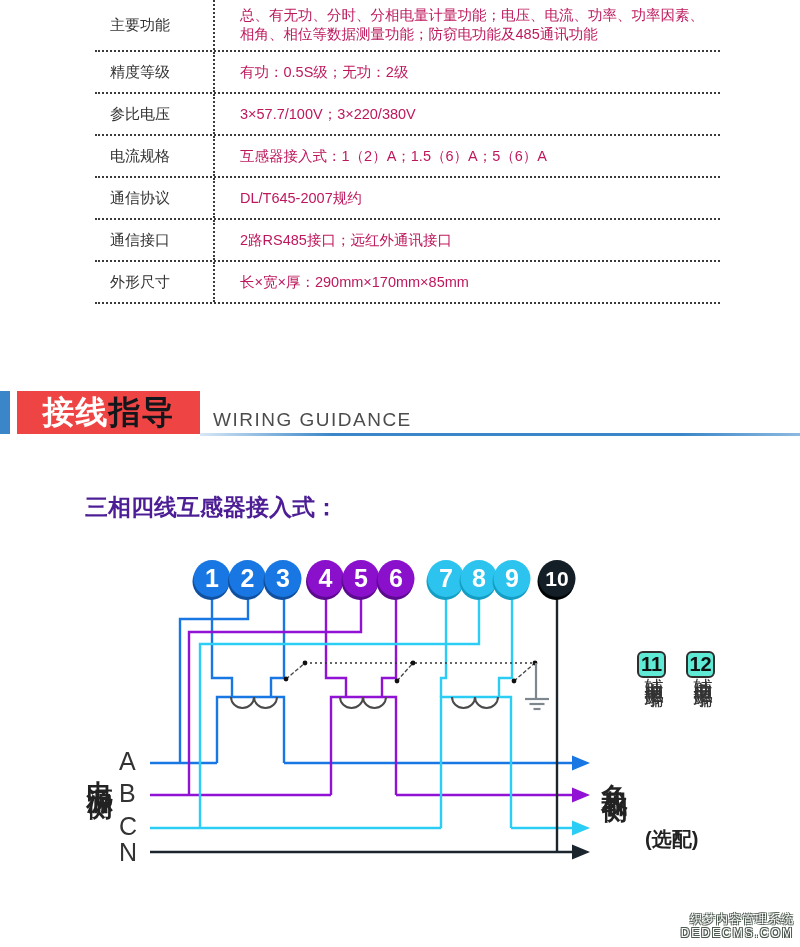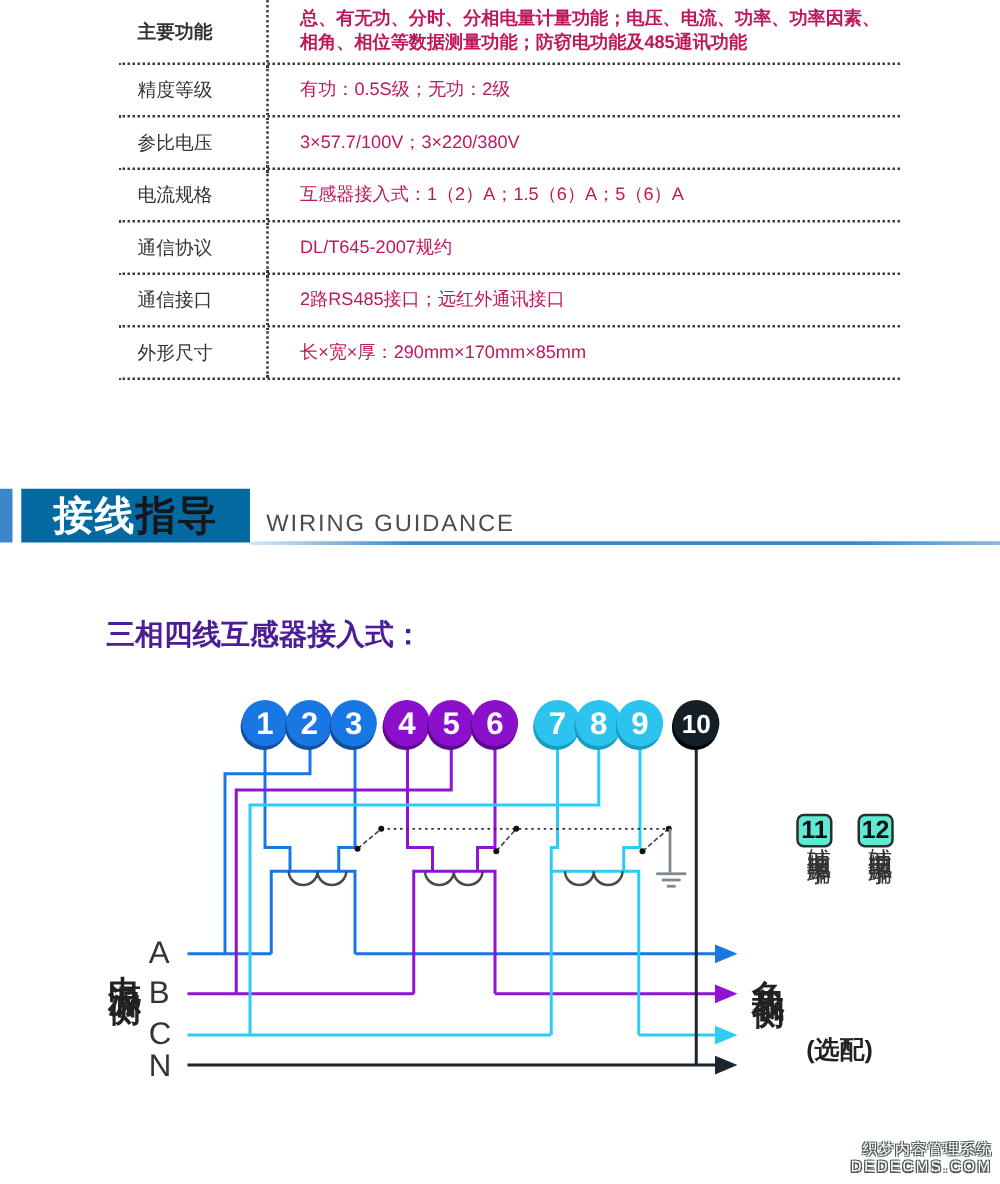--- a/index.html
+++ b/index.html
@@ -2,29 +2,29 @@
 <html><head>
 <meta charset="utf-8">
 <style>
   html,body{margin:0;padding:0;background:#ffffff;}
   .page{position:relative;width:800px;height:947px;background:#fff;overflow:hidden;
         font-family:"Liberation Sans","DejaVu Sans",sans-serif;color:#2b2b2b;}
 
   
   .spec-table{position:absolute;left:95px;top:0;width:625px;}
   .spec-row{display:flex;align-items:center;border-bottom:2px dotted #3a3a3a;min-height:40px;}
-  .spec-row.first{min-height:50px;font-weight:bold;}
+  .spec-row.first{min-height:50px;}
   .spec-label{width:120px;box-sizing:border-box;padding-left:15px;border-right:2px dotted #3a3a3a;
               align-self:stretch;display:flex;align-items:center;font-size:15px;color:#333;}
   .spec-value{flex:1;box-sizing:border-box;padding:4px 4px 4px 25px;font-size:14.5px;
               line-height:19px;color:#be185d;}
 
   
   .band-accent{position:absolute;left:0;top:391px;width:10px;height:43px;background:#3a86c8;}
-  .band-box{position:absolute;left:17px;top:391px;width:183px;height:43px;background:#0369a1;
+  .band-box{position:absolute;left:17px;top:391px;width:183px;height:43px;background:#ef4444;
             display:flex;align-items:center;justify-content:center;
             font-size:32px;font-weight:bold;letter-spacing:1px;}
   .band-box .zh-white{color:#ffffff;}
   .band-box .zh-black{color:#13161a;}
   .band-en{position:absolute;left:213px;top:409px;font-size:19px;color:#4c4c4c;letter-spacing:1.5px;}
   .band-line{position:absolute;left:200px;top:433px;width:600px;height:3px;
              background:linear-gradient(to right,#d8e8f6,#3a86c8 22%,#3a86c8 80%,#8db9e0);}
 
   
   .diagram-title{position:absolute;left:85px;top:492px;font-size:23px;font-weight:bold;color:#4c1d95;}

